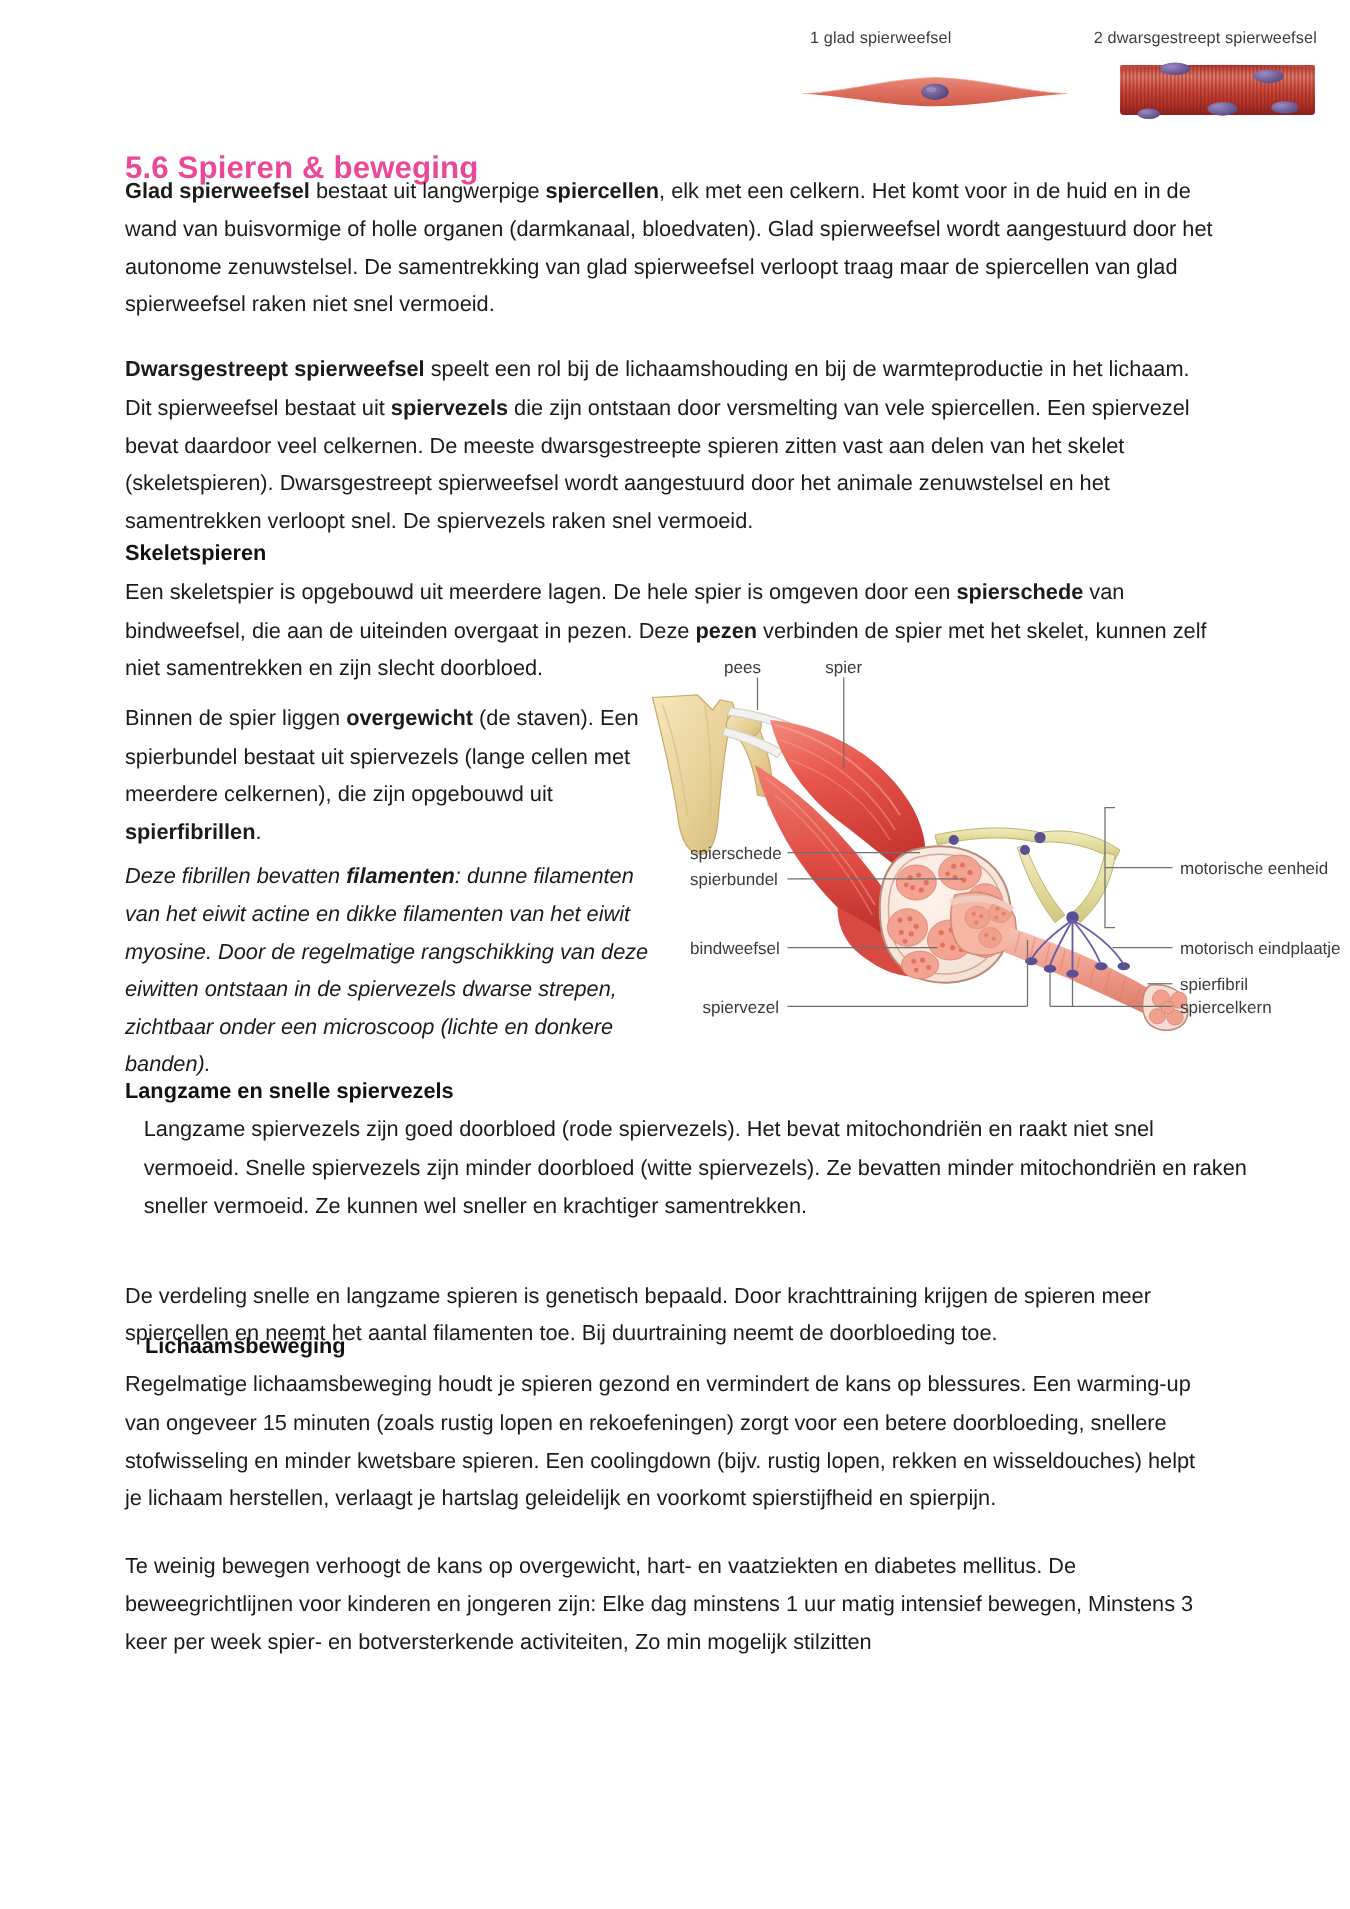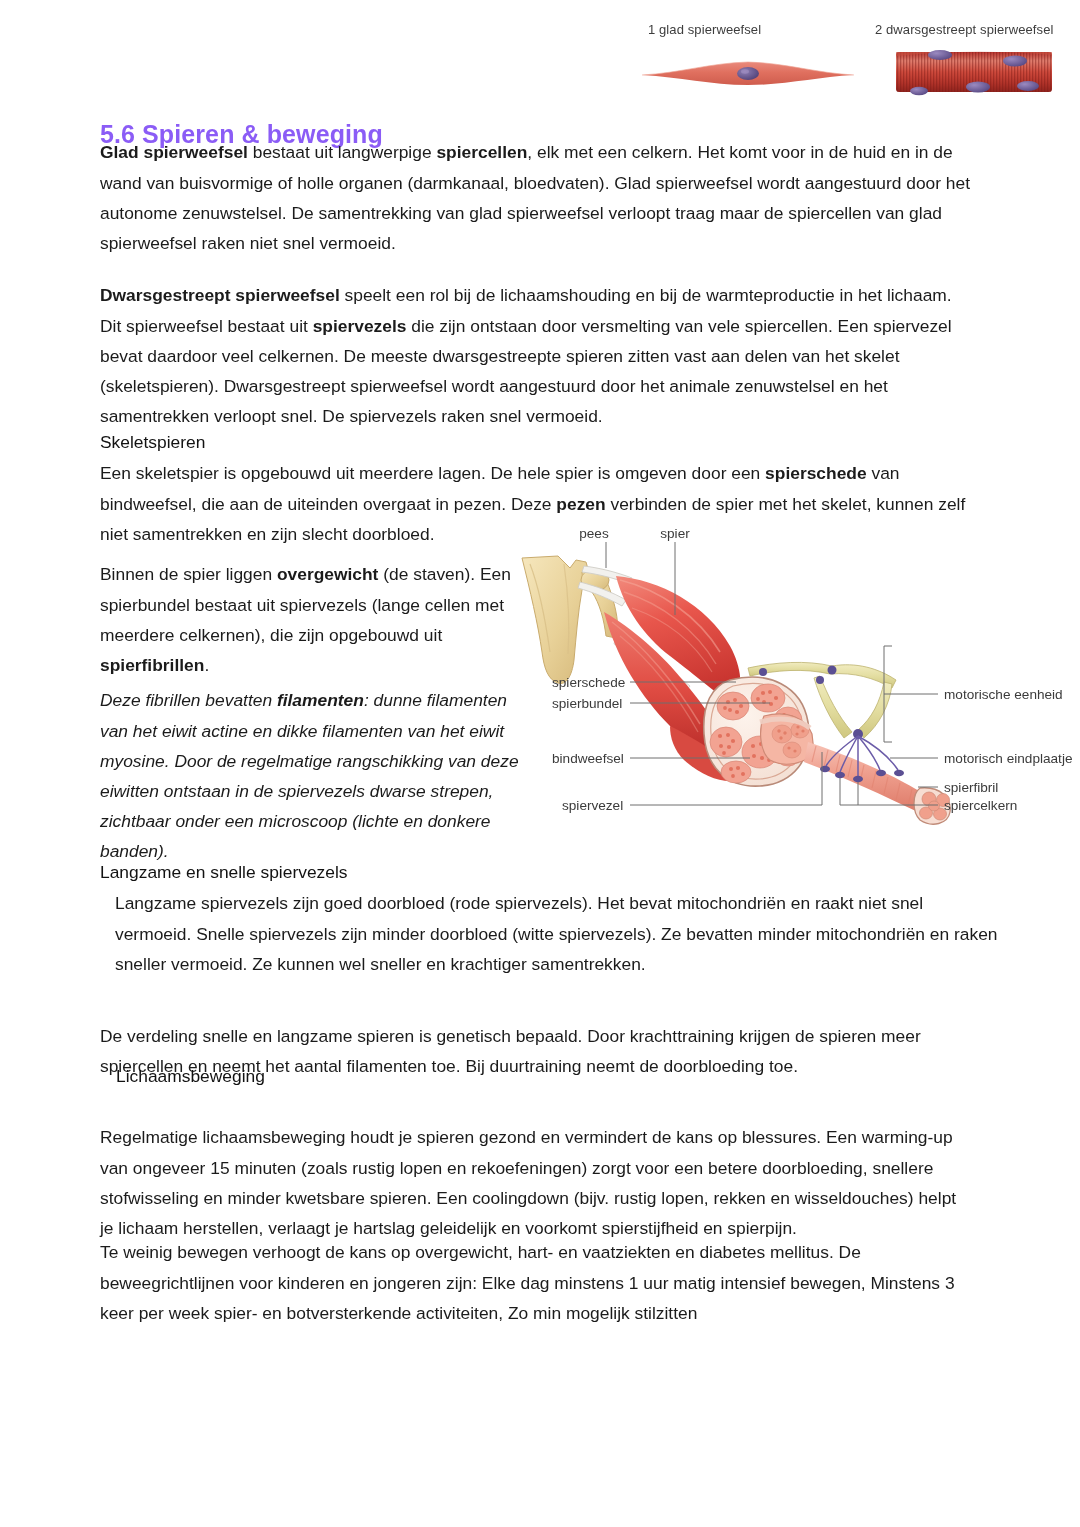--- a/index.html
+++ b/index.html
@@ -43,51 +43,51 @@
     left: 888px; top: 46px;
     width: 172px; height: 52px;
   }
 
   
   #page-title {
     position: absolute;
     left: 100px; top: 103px;
     font-size: 25px;
     font-weight: bold;
-    color: #8b5cf6;
+    color: #ec4899;
     letter-spacing: .1px;
   }
 
   .body-text {
     position: absolute;
     font-size: 17.4px;
     line-height: 30.2px;
     color: #1b1b1b;
     text-align: left;
   }
   .body-text b { font-weight: bold; }
 
   .sub-heading {
     position: absolute;
     font-size: 17.4px;
-    font-weight: normal;
+    font-weight: bold;
     color: #121212;
   }
 
   #para-smooth     { left: 100px; top: 120px; width: 884px; }
   #para-striated   { left: 100px; top: 263px; width: 870px; }
   #heading-skeletal{ left: 100px; top: 418px; }
   #para-skeletal   { left: 100px; top: 441px; width: 872px; }
   #para-bundles    { left: 100px; top: 542px; width: 424px; }
   #para-filaments  { left: 100px; top: 668px; width: 424px; font-style: italic; }
   #heading-fibertypes { left: 100px; top: 848px; }
   #para-fibertypes { left: 100px; top: 871px; width: 884px; margin-left: 15px; }
   #para-genetics   { left: 100px; top: 973px; width: 872px; margin-top: 48px; }
   #heading-movement{ left: 100px; top: 1052px; margin-left: 16px; }
-  #para-movement   { left: 100px; top: 1105px; width: 872px; }
+  #para-movement   { left: 100px; top: 1075px; width: 872px; }
   #para-guidelines { left: 100px; top: 1220px; width: 872px; }
 
   
   #muscle-diagram {
     position: absolute;
     left: 520px; top: 520px;
     width: 560px; height: 305px;
   }
   #muscle-diagram svg { display: block; }
   .diag-label {

